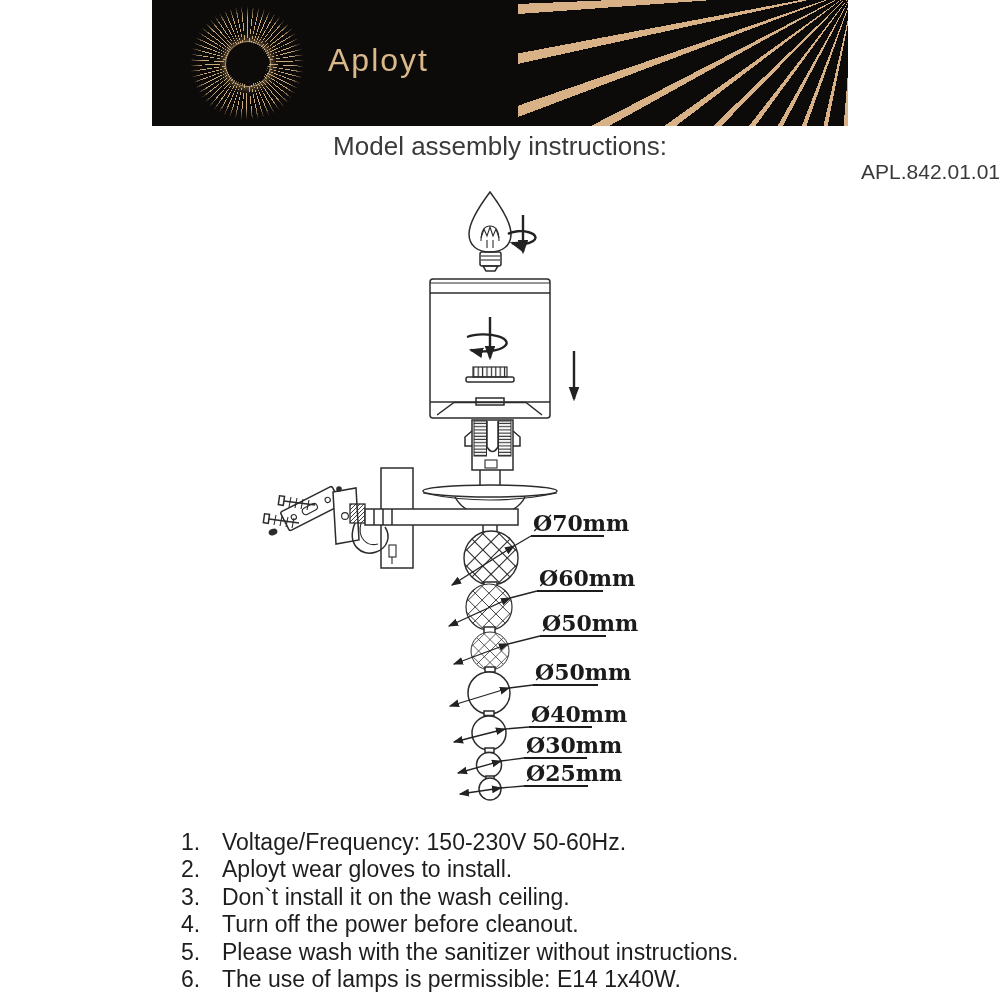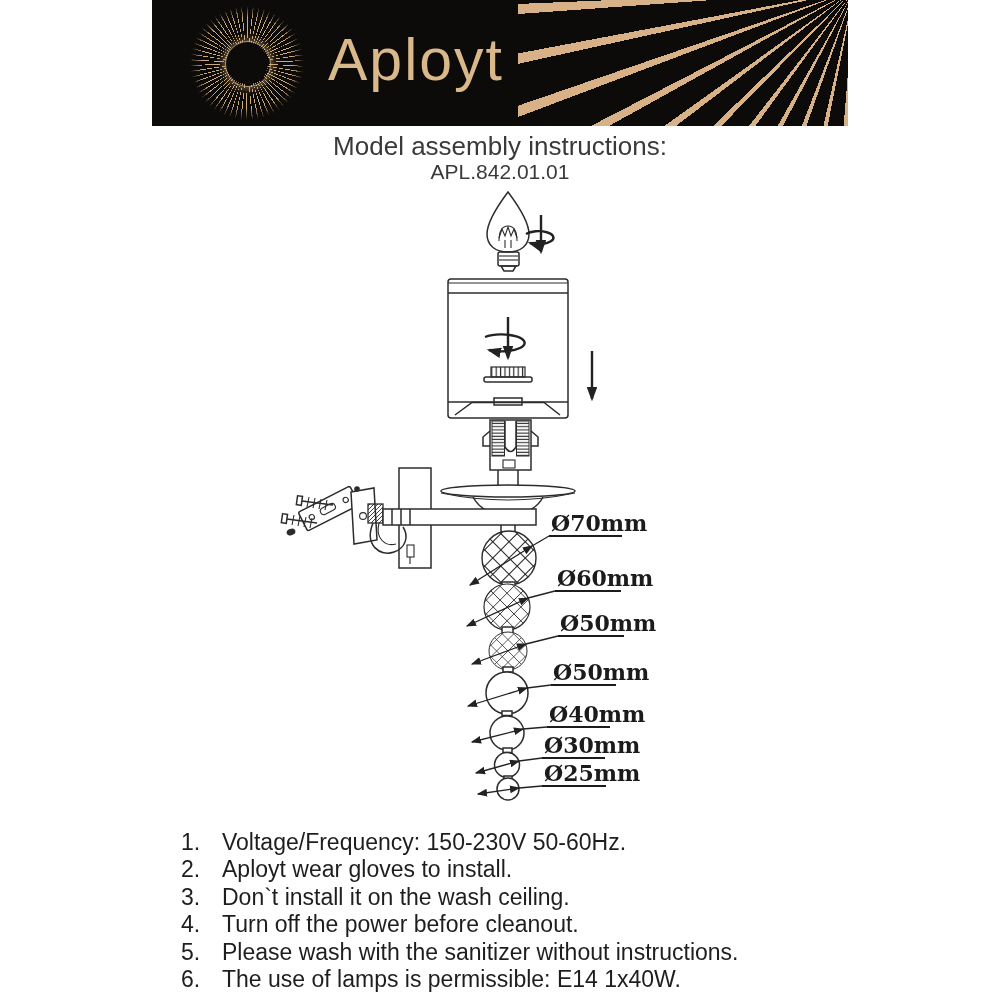--- a/index.html
+++ b/index.html
@@ -7,32 +7,32 @@
   .page{position:absolute;inset:0;background:#fff;}
 
   
   .banner{position:absolute;left:152px;top:0;width:696px;height:126px;background:#0d0b09;overflow:hidden;}
   .sunburst{position:absolute;left:37px;top:5px;width:116px;height:116px;border-radius:50%;
     background:repeating-conic-gradient(rgba(217,180,132,0.95) 0deg 1.15deg, rgba(217,180,132,0) 1.15deg 5.8deg);
     -webkit-mask:radial-gradient(circle,transparent 0 20px,#000 22px 45px,transparent 57px);
             mask:radial-gradient(circle,transparent 0 20px,#000 22px 45px,transparent 57px);}
   .sunburst-ring{position:absolute;left:73px;top:41px;width:44px;height:44px;border-radius:50%;
     border:1px solid rgba(231,198,147,0.75);box-shadow:0 0 7px 2px rgba(203,162,110,0.55);}
-  .brand{position:absolute;left:176px;top:34px;font-size:59px;line-height:52px;color:#d9b88a;
+  .brand{position:absolute;left:176px;top:34px;font-size:32px;line-height:52px;color:#d9b88a;
     letter-spacing:2px;font-weight:400;font-family:"Liberation Sans",sans-serif;text-align:center;}
   .corner-rays{position:absolute;right:0;top:0;width:330px;height:127px;
     background:repeating-conic-gradient(from 158deg at 102% -8%, #d8b286 0deg 1.7deg, transparent 1.7deg 8.3deg);}
 
   
   .title-wrap{position:absolute;top:134px;left:0;width:1000px;text-align:center;color:#3a3a3a;}
   .title-line1{font-size:26px;line-height:25px;}
-  .title-line2{font-size:21px;line-height:25px;}
+  .title-line2{font-size:21px;line-height:25px;text-align:right;}
 
   
-  .diagram{position:absolute;left:152px;top:183px;}
+  .diagram{position:absolute;left:134px;top:183px;}
   svg .ln{stroke:#2c2c2c;fill:none;stroke-width:1.5;}
   svg .thin{stroke:#2c2c2c;fill:none;stroke-width:1.1;}
   svg .wfill{fill:#ffffff;stroke:#2c2c2c;stroke-width:1.5;}
   svg .bold{stroke:#222;fill:none;stroke-width:2.4;}
   svg .dim{stroke:#222;fill:none;stroke-width:1.3;}
   svg .dimu{stroke:#1c1c1c;fill:none;stroke-width:2;}
   svg .dimtext{fill:#1b1b1b;font-family:"DejaVu Serif",serif;font-weight:bold;font-size:22px;}
 
   
   .instructions{position:absolute;left:181px;top:829px;width:690px;color:#1e1e1e;font-size:23px;}

